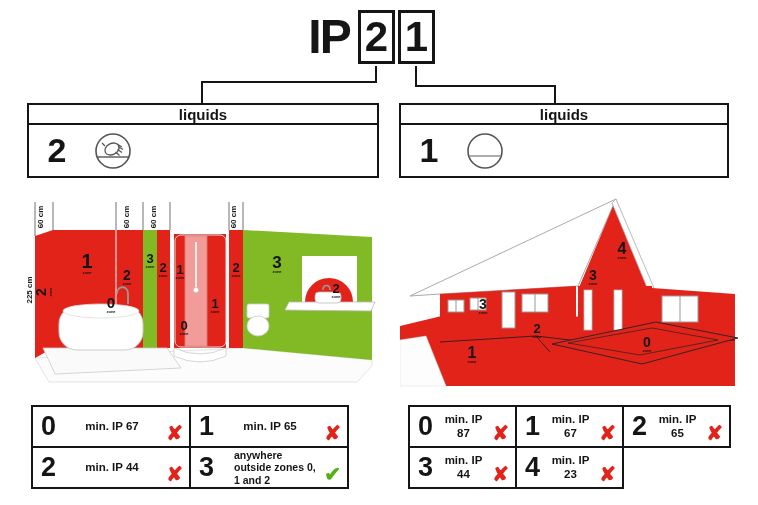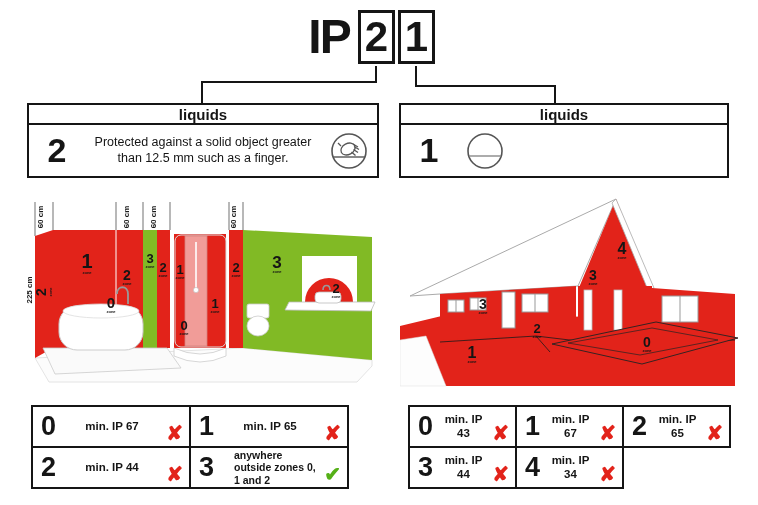--- a/index.html
+++ b/index.html
@@ -59,21 +59,20 @@
   <div class="conn" style="left:201px;top:81px;width:176px;height:2px;"></div>
   <div class="conn" style="left:201px;top:81px;width:2px;height:23px;"></div>
   <div class="conn" style="left:415px;top:66px;width:2px;height:21px;"></div>
   <div class="conn" style="left:415px;top:85px;width:141px;height:2px;"></div>
   <div class="conn" style="left:554px;top:85px;width:2px;height:19px;"></div>
 
   <div class="rt solids">
     <div class="rt-header">liquids</div>
     <div class="rt-body">
       <div class="rt-digit">2</div>
-      <div class="rt-desc">Protected against a solid object greater than 12.5 mm such as a finger.</div>
       <div class="rt-icon">
         <svg width="40" height="40" viewBox="0 0 40 40">
           <circle cx="20" cy="20" r="17" fill="#fff" stroke="#555" stroke-width="1.6"></circle>
           <line x1="4.2" y1="26" x2="35.8" y2="26" stroke="#555" stroke-width="1.4"></line>
           <g stroke="#555" stroke-width="1.3" fill="#fff">
             <ellipse cx="19" cy="18" rx="7.5" ry="5.5" transform="rotate(-28 19 18)"></ellipse>
             <path d="M24,13 l5,3" fill="none"></path>
             <path d="M25,15.5 l5,3" fill="none"></path>
             <path d="M24.5,18.5 l4.5,3" fill="none"></path>
             <path d="M22.5,21 l4,3.5" fill="none"></path>
@@ -260,21 +259,21 @@
         <span class="ipt-req small">anywhere outside zones 0, 1 and 2</span>
         <span class="mark mark-check">✔</span>
       </div>
     </div>
   </div>
 
   <div class="ipt out">
     <div class="ipt-row">
       <div class="ipt-cell">
         <span class="ipt-zone">0</span>
-        <span class="ipt-req">min. IP 43</span>
+        <span class="ipt-req">min. IP 87</span>
         <span class="mark mark-x">✘</span>
       </div>
       <div class="ipt-cell">
         <span class="ipt-zone">1</span>
         <span class="ipt-req">min. IP 67</span>
         <span class="mark mark-x">✘</span>
       </div>
       <div class="ipt-cell">
         <span class="ipt-zone">2</span>
         <span class="ipt-req">min. IP 65</span>
@@ -282,19 +281,19 @@
       </div>
     </div>
     <div class="ipt-row">
       <div class="ipt-cell">
         <span class="ipt-zone">3</span>
         <span class="ipt-req">min. IP 44</span>
         <span class="mark mark-x">✘</span>
       </div>
       <div class="ipt-cell">
         <span class="ipt-zone">4</span>
-        <span class="ipt-req">min. IP 34</span>
+        <span class="ipt-req">min. IP 23</span>
         <span class="mark mark-x">✘</span>
       </div>
     </div>
   </div>
 
 </div>
 
 </body></html>

